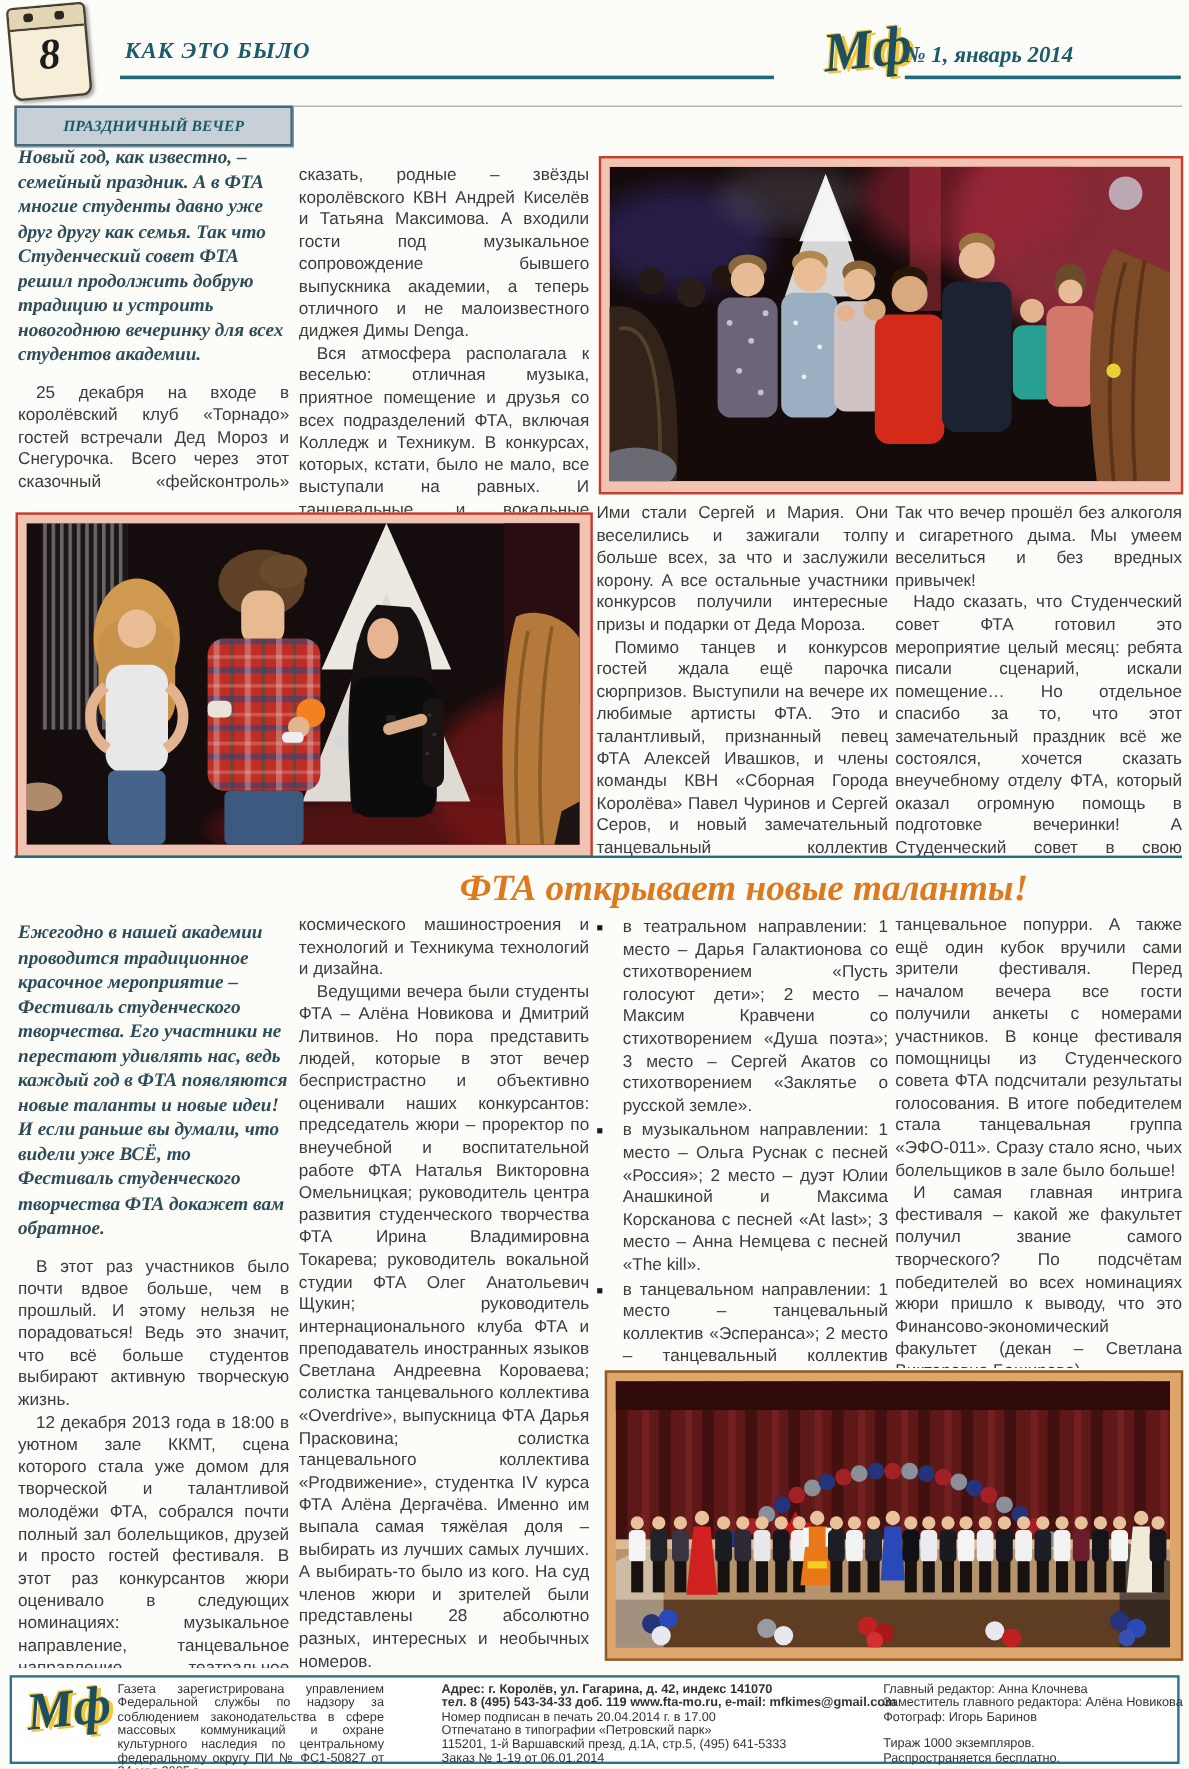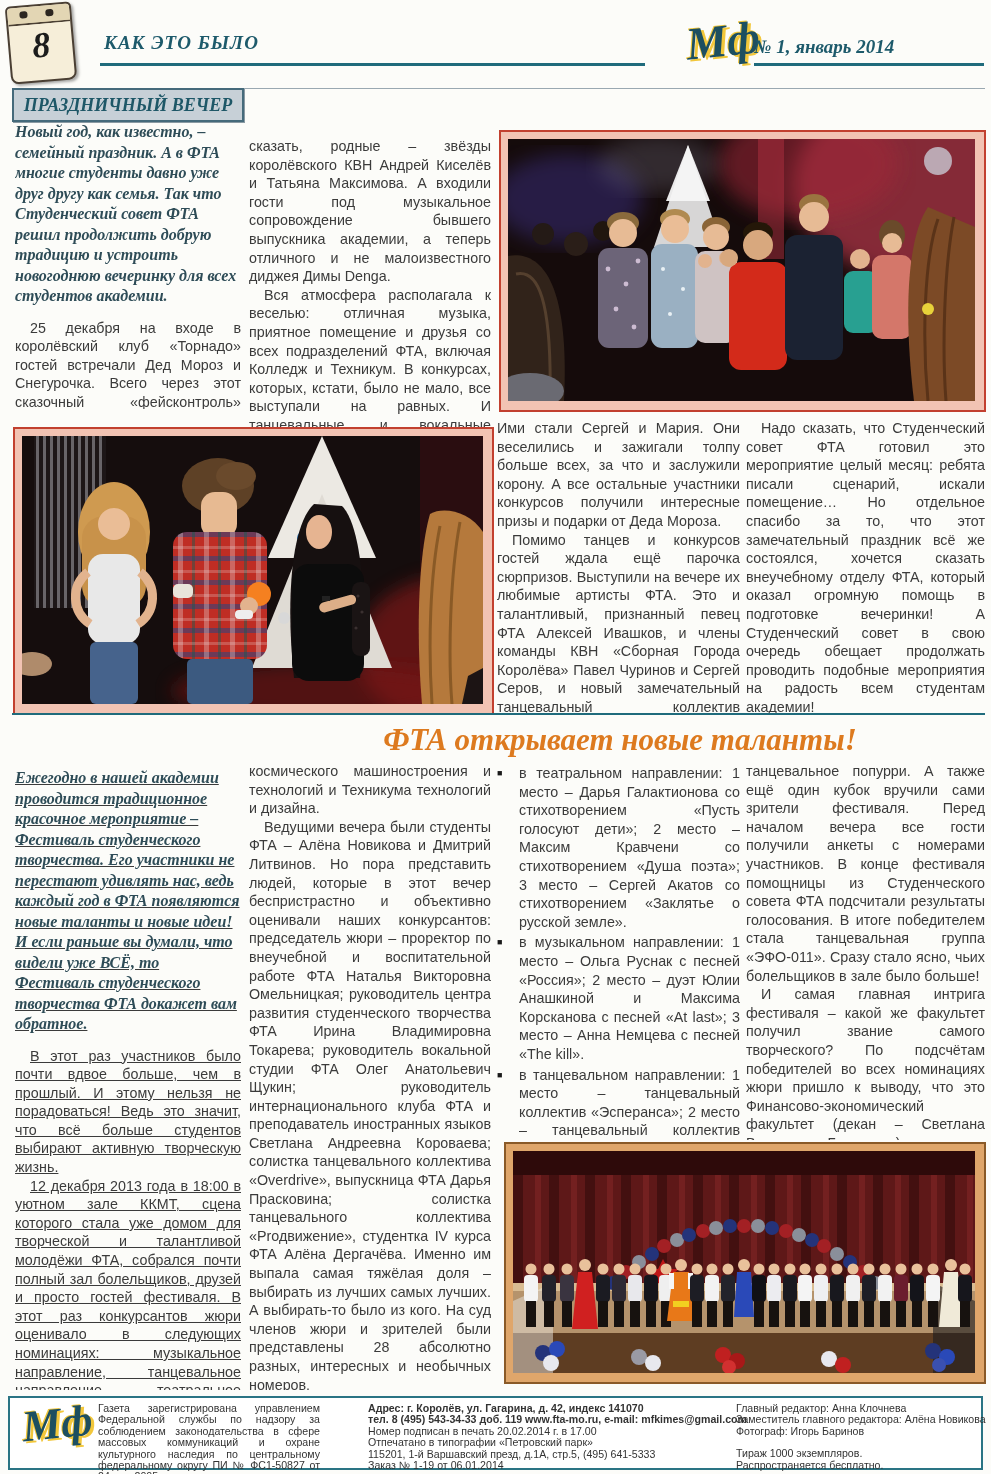--- a/index.html
+++ b/index.html
@@ -17,21 +17,21 @@
   .cal-top{position:absolute;left:0;top:0;width:100%;height:16px;background:#e3d6b4;border-bottom:2px solid #4a3f33;border-radius:4px 4px 0 0;}
   .cal-hole{position:absolute;top:4px;width:8px;height:7px;background:#2c2620;border-radius:3px;}
   .cal-num{position:absolute;left:0;top:18px;width:100%;text-align:center;
            font-family:"Liberation Serif",serif;font-style:italic;font-weight:bold;font-size:36px;color:#1c1c1c;}
   .mf-logo{font-family:"Liberation Serif",serif;font-style:italic;font-weight:bold;color:#1d4f60;
            text-shadow:3px 2px 0 #f2c73b,-1px -1px 0 #f2c73b;transform:rotate(-6deg);line-height:.9;}
   
   .striprule{background:#9aa8b1;height:1px;}
   .seclabel{width:228px;height:30px;background:#c7d0d7;border:2px solid #456a7b;
             text-align:center;line-height:30px;font-family:"Liberation Serif",serif;font-style:italic;
-            font-weight:bold;font-size:18px;color:#1e5767;box-shadow:1px 1px 0 #8a9aa3;}
+            font-weight:bold;font-size:13px;color:#1e5767;box-shadow:1px 1px 0 #8a9aa3;}
   .atitle{font-family:"Liberation Serif",serif;font-style:italic;font-weight:bold;font-size:31px;
           text-align:center;white-space:nowrap;}
   .red{color:#d9241f;} .orange{color:#dd7a1f;}
   
   .col{overflow:hidden;font-size:14.3px;line-height:18.6px;text-align:justify;}
   .col p{margin:0 0 0 0;}
   .col p.ind{text-indent:15px;}
   .col p + p{margin-top:0px;}
   .lead{font-family:"Liberation Serif",serif;font-style:italic;font-weight:bold;font-size:16px;
         line-height:20.5px;color:#2e4c57;text-align:left;margin-bottom:12px !important;}
@@ -209,28 +209,29 @@
     </svg>
   </div>
 
   <div class="abs col" style="left:497px;top:419px;width:243px;height:296px;">
     <p>Ими стали Сергей и Мария. Они веселились и зажигали толпу больше всех, за что и заслужили корону. А все остальные участники конкурсов получили интересные призы и подарки от Деда Мороза.</p>
     <p class="ind">Помимо танцев и конкурсов гостей ждала ещё парочка сюрпризов. Выступили на вечере их любимые артисты ФТА. Это и талантливый, признанный певец ФТА Алексей Ивашков, и члены команды КВН «Сборная Города Королёва» Павел Чуринов и Сергей Серов, и новый замечательный танцевальный коллектив «ЭФО-011»!</p>
 
   </div>
 
   <div class="abs col" style="left:746px;top:419px;width:239px;height:296px;">
+    <p>Так что вечер прошёл без алкоголя и сигаретного дыма. Мы умеем веселиться и без вредных привычек!</p>
     <p class="ind">Надо сказать, что Студенческий совет ФТА готовил это мероприятие целый месяц: ребята писали сценарий, искали помещение… Но отдельное спасибо за то, что этот замечательный праздник всё же состоялся, хочется сказать внеучебному отделу ФТА, который оказал огромную помощь в подготовке вечеринки! А Студенческий совет в свою очередь обещает продолжать проводить подобные мероприятия на радость всем студентам академии!</p>
 
   </div>
 
   <div class="abs tealline" style="left:12px;top:713px;width:973px;height:2px;"></div>
   <div class="abs atitle orange" style="left:355px;top:722px;width:530px;">ФТА открывает новые таланты!</div>
 
-  <div class="abs col" style="left:15px;top:768px;width:226px;height:622px;text-decoration:underline;">
+  <div class="abs col" style="left:15px;top:768px;width:226px;height:622px;">
     <p class="lead">Ежегодно в нашей академии проводится традиционное красочное мероприятие – Фестиваль студенческого творчества. Его участники не перестают удивлять нас, ведь каждый год в ФТА появляются новые таланты и новые идеи! И если раньше вы думали, что видели уже ВСЁ, то Фестиваль студенческого творчества ФТА докажет вам обратное.</p>
     <p class="ind">В этот раз участников было почти вдвое больше, чем в прошлый. И этому нельзя не порадоваться! Ведь это значит, что всё больше студентов выбирают активную творческую жизнь.</p>
     <p class="ind">12 декабря 2013 года в 18:00 в уютном зале ККМТ, сцена которого стала уже домом для творческой и талантливой молодёжи ФТА, собрался почти полный зал болельщиков, друзей и просто гостей фестиваля. В этот раз конкурсантов жюри оценивало в следующих номинациях: музыкальное направление, танцевальное направление, театральное направление, оригинальный жанр. Но всё же самой важной принято считать номинацию «Самый творческий факультет». Все участники представляли не только лично себя, но и свой факультет: Финансово-экономический факультет, Факультет управления и социально-гуманитарного образования, Информационно-технологический факультет. Кроме того, честь своих подразделений ФТА отстаивали и участники из Колледжа</p>
   </div>
 
   <div class="abs col" style="left:249px;top:762px;width:242px;height:628px;">
     <p>космического машиностроения и технологий и Техникума технологий и дизайна.</p>
     <p class="ind">Ведущими вечера были студенты ФТА – Алёна Новикова и Дмитрий Литвинов. Но пора представить людей, которые в этот вечер беспристрастно и объективно оценивали наших конкурсантов: председатель жюри – проректор по внеучебной и воспитательной работе ФТА Наталья Викторовна Омельницкая; руководитель центра развития студенческого творчества ФТА Ирина Владимировна Токарева; руководитель вокальной студии ФТА Олег Анатольевич Щукин; руководитель интернационального клуба ФТА и преподаватель иностранных языков Светлана Андреевна Короваева; солистка танцевального коллектива «Overdrive», выпускница ФТА Дарья Прасковина; солистка танцевального коллектива «Рrодвижение», студентка IV курса ФТА Алёна Дергачёва. Именно им выпала самая тяжёлая доля – выбирать из лучших самых лучших. А выбирать-то было из кого. На суд членов жюри и зрителей были представлены 28 абсолютно разных, интересных и необычных номеров.</p>
 
   </div>
@@ -375,21 +376,21 @@
   </div>
 
   <div class="abs footer">
     <div class="abs mf-logo" style="left:12px;top:6px;font-size:44px;">
       <span>Мф</span>
     </div>
     <div class="abs ftext" style="left:88px;top:5px;width:222px;text-align:justify;">Газета зарегистрирована управлением Федеральной службы по надзору за соблюдением законодательства в сфере массовых коммуникаций и охране культурного наследия по центральному федеральному округу ПИ № ФС1-50827 от 24 мая 2005 г.</div>
     <div class="abs ftext" style="left:322px;top:5px;width:392px;margin-left:36px;">
       <div class="fb">Адрес: г. Королёв, ул. Гагарина, д. 42, индекс 141070</div>
       <div class="fb">тел. 8 (495) 543-34-33 доб. 119 www.fta-mo.ru, e-mail: mfkimes@gmail.com</div>
-      <div>Номер подписан в печать 20.02.2014 г. в 17.00</div>
+      <div>Номер подписан в печать 20.04.2014 г. в 17.00</div>
       <div>Отпечатано в типографии «Петровский парк»</div>
       <div>115201, 1-й Варшавский презд, д.1А, стр.5, (495) 641-5333</div>
       <div>Заказ № 1-19 от 06.01.2014</div>
     </div>
     <div class="abs ftext" style="left:726px;top:5px;width:252px;">
       <div>Главный редактор:  Анна Клочнева</div>
       <div>Заместитель главного редактора: Алёна Новикова</div>
       <div>Фотограф: Игорь Баринов</div>
       <div style="height:11px;"></div>
       <div>Тираж 1000 экземпляров.</div>

